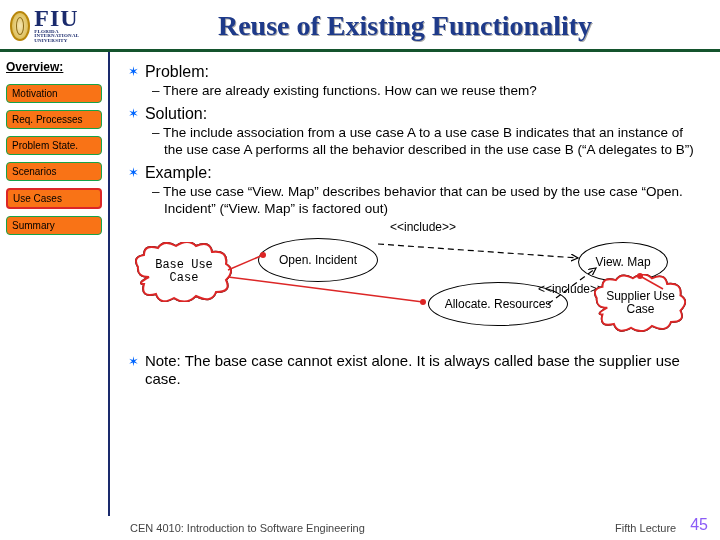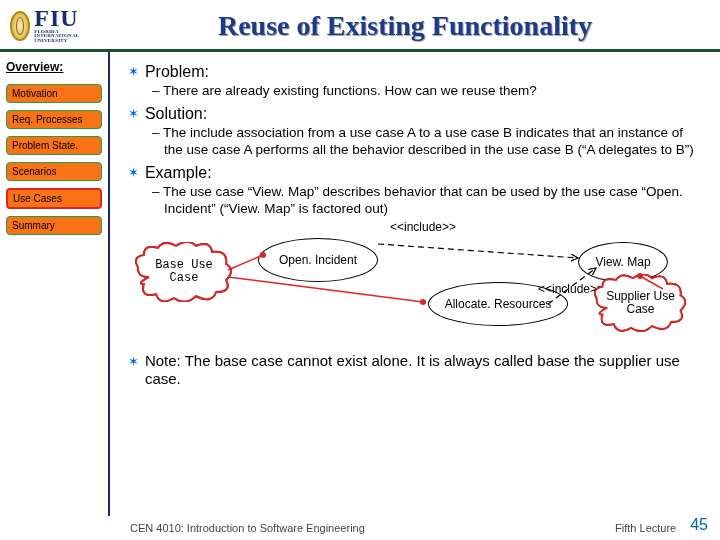--- a/index.html
+++ b/index.html
@@ -35,21 +35,21 @@
   .inc2 { left: 410px; top: 60px; }
   .cloud { position:absolute; filter: drop-shadow(0 0 0 #000); }
   .cloud svg { display:block; }
   .cloud .lbl { position:absolute; inset:0; display:flex; align-items:center; justify-content:center; font-size:12px; color:#000; text-align:center; line-height:1.1; padding: 0 10px; }
   .cloud1 { left: 6px; top: 20px; width: 100px; height: 60px; font-family: Liberation Mono, monospace; }
   .cloud2 { left: 465px; top: 52px; width: 95px; height: 58px; }
   svg.line { position:absolute; overflow:visible; pointer-events:none; }
   .footer { display:flex; align-items:flex-end; padding: 0 12px 6px 130px; font-size: 11px; color:#444; }
   .foot-left { flex:1; }
   .foot-right { margin-right: 14px; }
-  .pagenum { font-size: 16px; color:#0369a1; }
+  .pagenum { font-size: 16px; color:#8b5cf6; }
 </style>
 </head>
 <body>
 
 <div class="slide">
 
   <div class="titlebar">
     <div class="logo">
       <div class="seal"></div>
       <div class="fiu">

